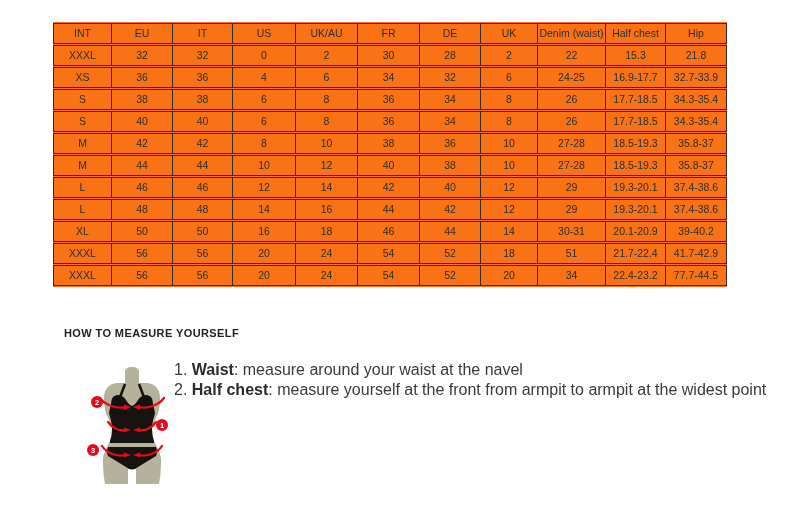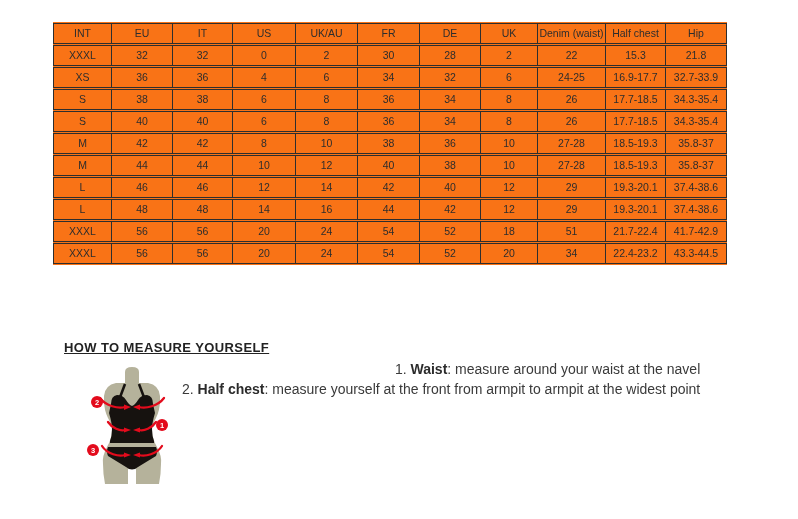--- a/index.html
+++ b/index.html
@@ -21,33 +21,33 @@
     height:19px;line-height:19px;padding:0;
     font-size:10.5px;font-weight:400;color:#2d2d2d;
     text-align:center;vertical-align:middle;
     white-space:nowrap;overflow:hidden;
   }
   .size-table th:first-child,.size-table td:first-child{
     border-left:1px solid #2e2e2e;
   }
   
   .howto-title{
-    position:absolute;left:64px;top:340px;
-    font-size:13px;font-weight:700;letter-spacing:.4px;color:#222;text-decoration:underline;
+    position:absolute;left:64px;top:327px;
+    font-size:11px;font-weight:700;letter-spacing:.4px;color:#222;
   }
   .figure-wrap{
     position:absolute;left:77px;top:366px;width:112px;height:124px;
   }
   .steps{
     position:absolute;left:174px;top:364px;
     list-style:none;margin:0;padding:0;
   }
   .steps li{
-    margin:0 0 8px 8px;
-    font-size:14px;line-height:11.5px;color:#3a3a3a;text-align:right;
+    margin:0 0 8px 0;
+    font-size:16px;line-height:11.5px;color:#3a3a3a;
   }
   .steps li b{color:#2b2b2b;}
 </style>
 </head>
 <body>
 
 <div>
 
   <table class="size-table">
     <colgroup>
@@ -177,20 +177,33 @@
           <td>14</td>
           <td>16</td>
           <td>44</td>
           <td>42</td>
           <td>12</td>
           <td>29</td>
           <td>19.3-20.1</td>
           <td>37.4-38.6</td>
         </tr>
         <tr>
+          <td>XL</td>
+          <td>50</td>
+          <td>50</td>
+          <td>16</td>
+          <td>18</td>
+          <td>46</td>
+          <td>44</td>
+          <td>14</td>
+          <td>30-31</td>
+          <td>20.1-20.9</td>
+          <td>39-40.2</td>
+        </tr>
+        <tr>
           <td>XXXL</td>
           <td>56</td>
           <td>56</td>
           <td>20</td>
           <td>24</td>
           <td>54</td>
           <td>52</td>
           <td>18</td>
           <td>51</td>
           <td>21.7-22.4</td>
@@ -200,21 +213,21 @@
           <td>XXXL</td>
           <td>56</td>
           <td>56</td>
           <td>20</td>
           <td>24</td>
           <td>54</td>
           <td>52</td>
           <td>20</td>
           <td>34</td>
           <td>22.4-23.2</td>
-          <td>43.3-44.5</td>
+          <td>77.7-44.5</td>
         </tr>
       </tbody>
   </table>
 
   <div class="howto-title">HOW TO MEASURE YOURSELF</div>
 
   <div class="figure-wrap">
     <svg viewBox="0 0 110 124" width="112" height="124">
 
       <g>

